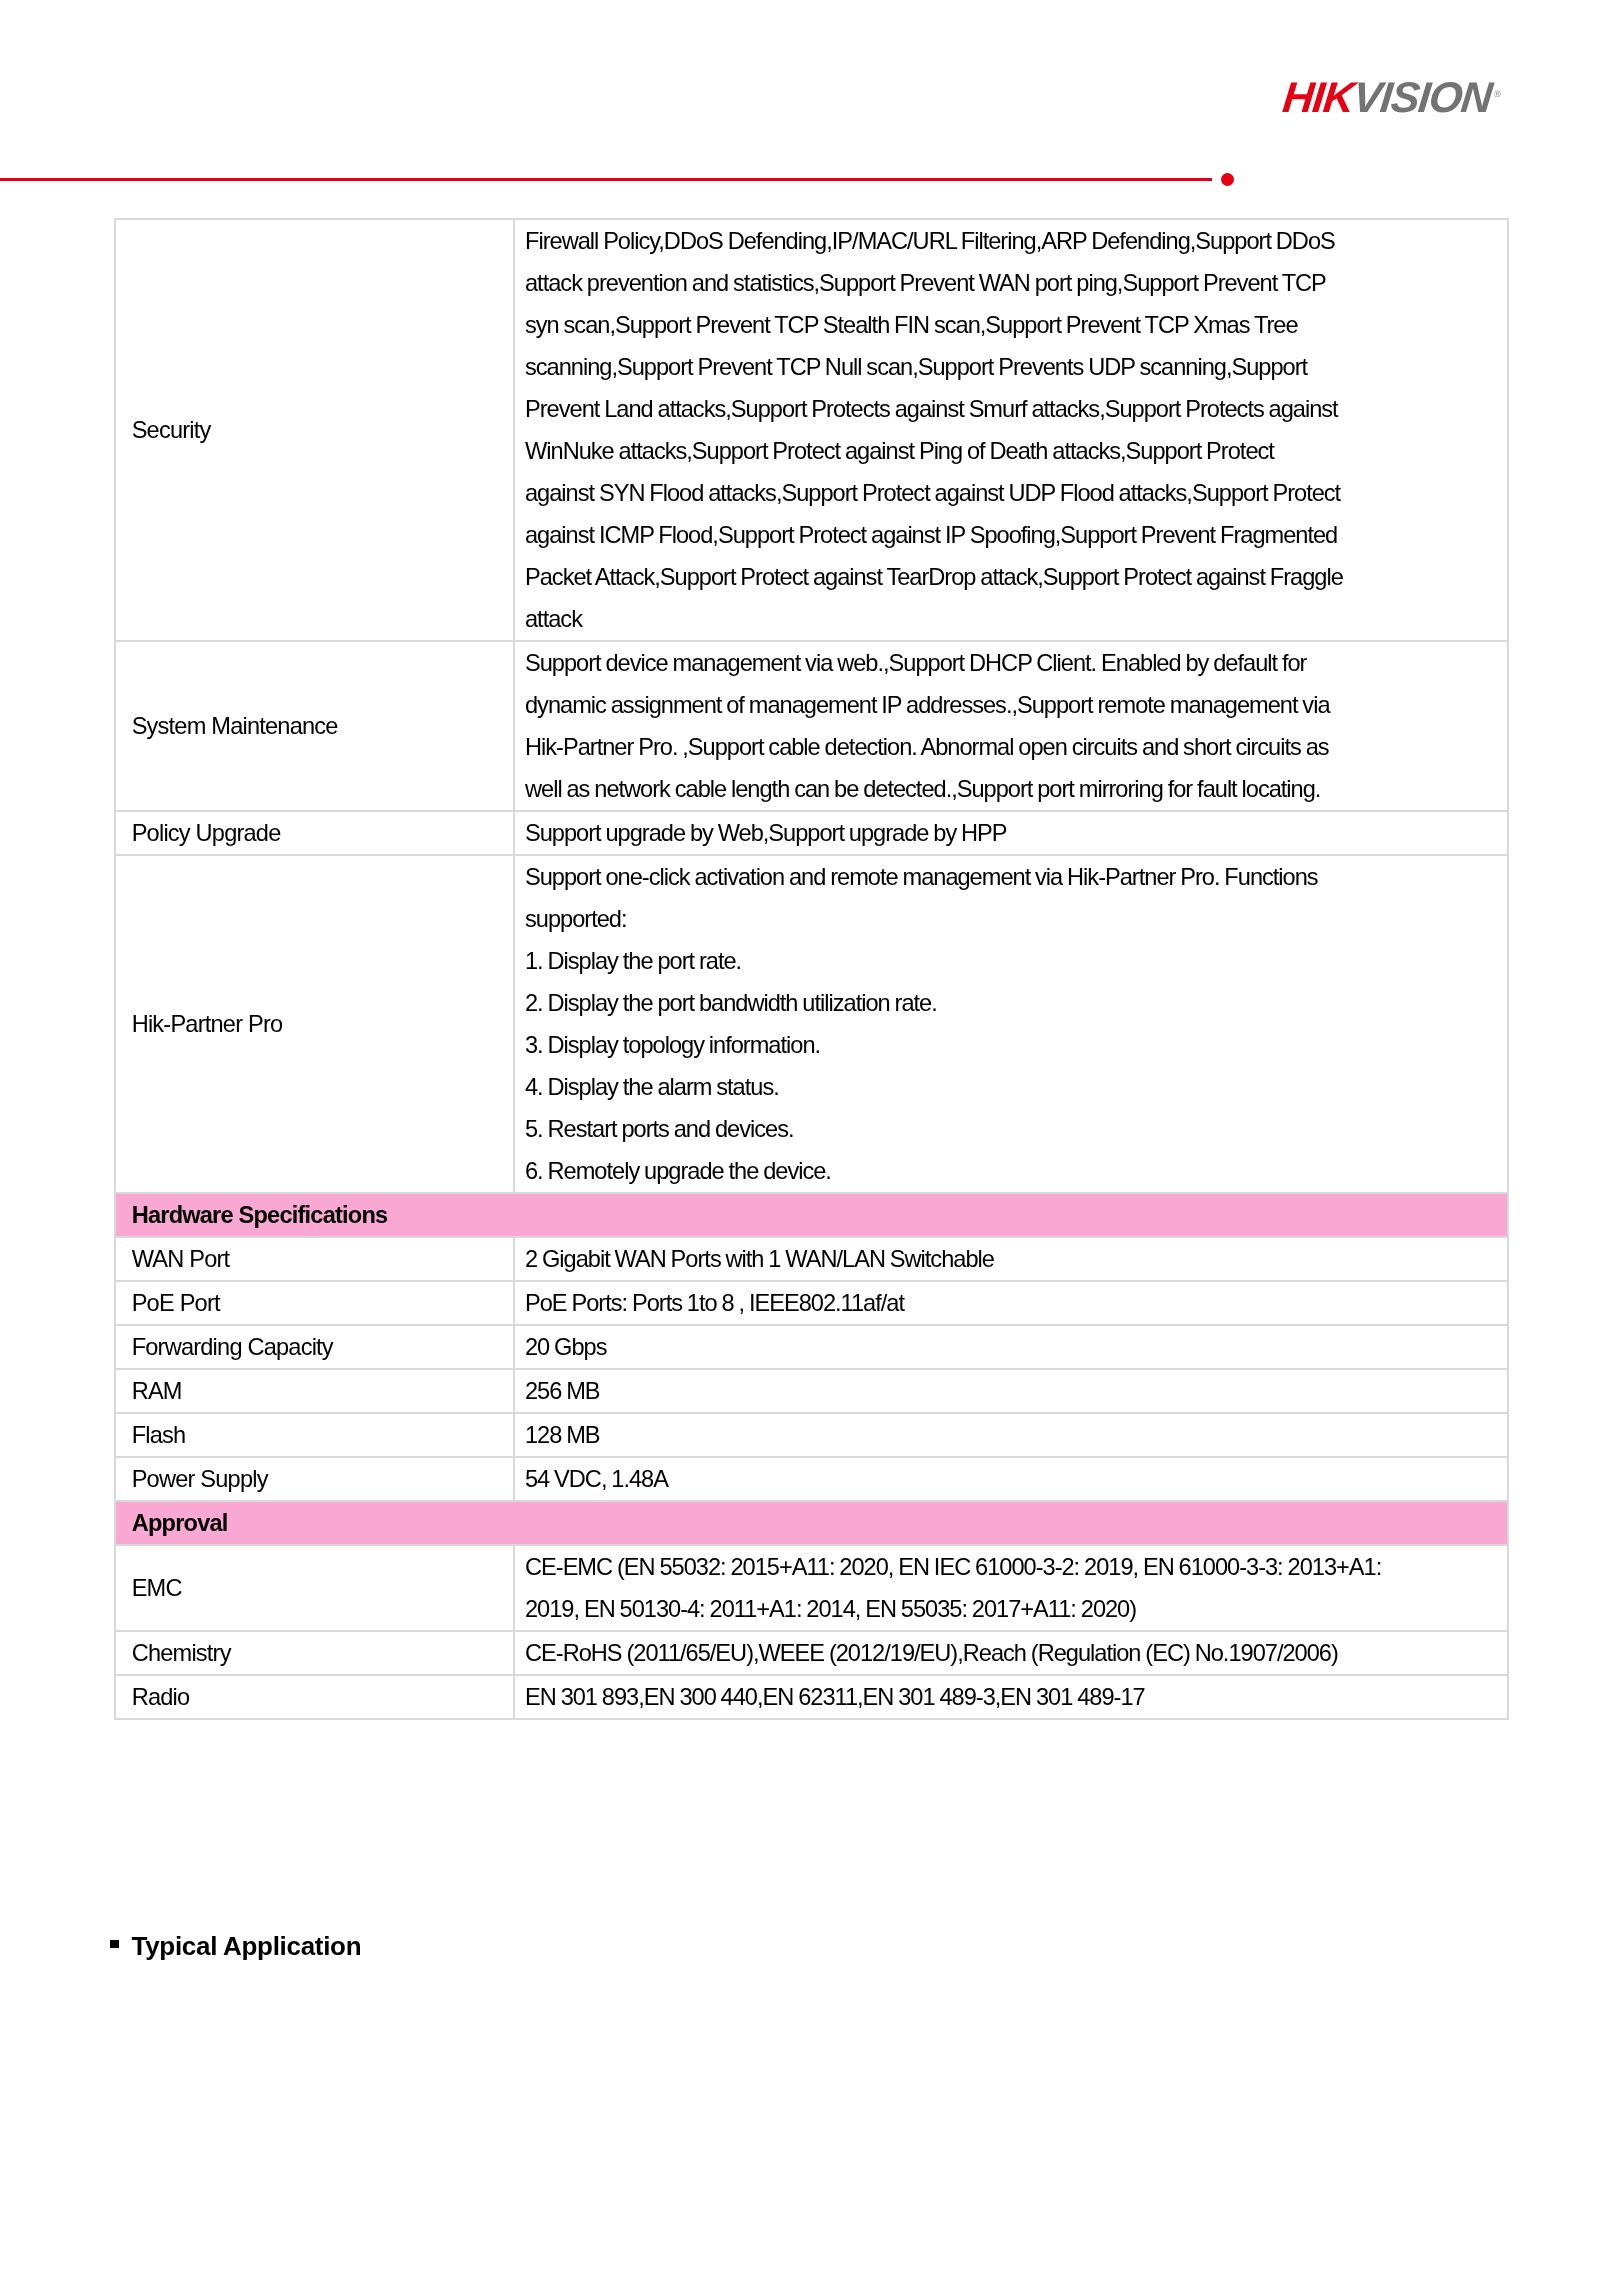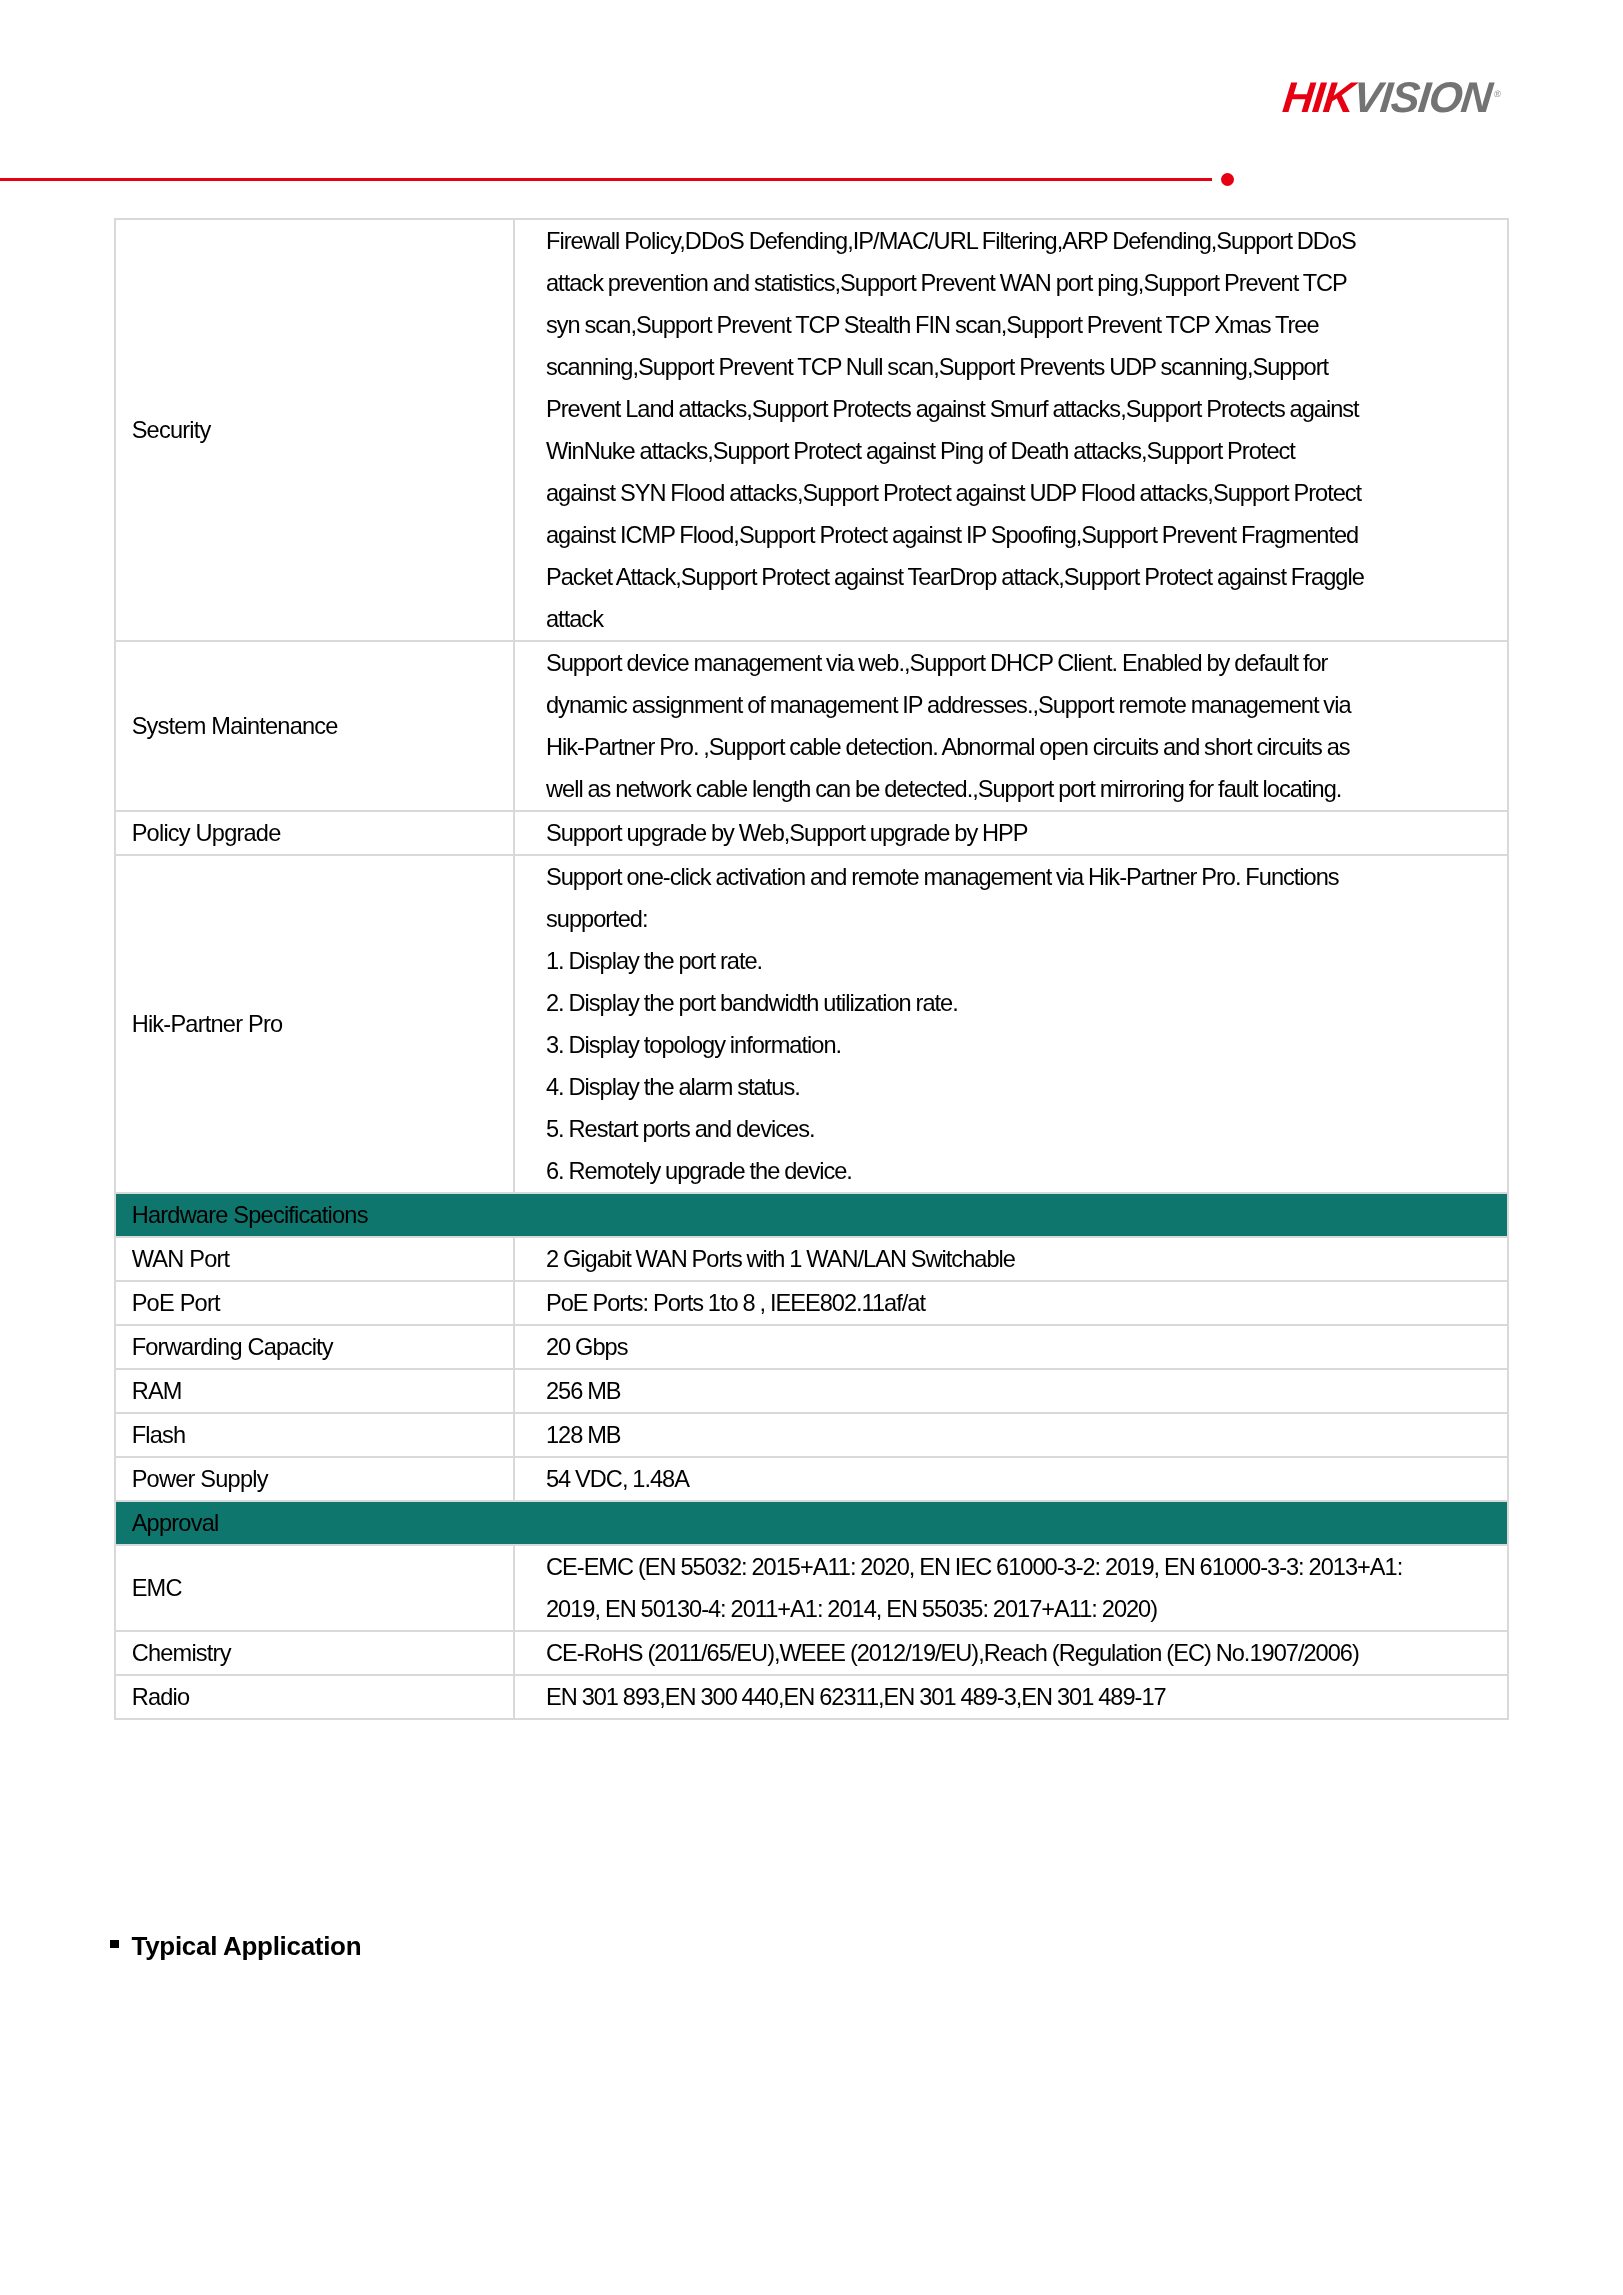--- a/index.html
+++ b/index.html
@@ -13,23 +13,23 @@
   .logo .reg { font-size: 9.2px; color: #8c8c8c; vertical-align: top; position: relative; top: -2.6px; margin-left: 2.6px; font-style: normal; font-weight: normal; }
   .rule { position: absolute; left: 0; top: 178px; width: 1212px; height: 2.6px; background: #e60012; }
   .dot { position: absolute; left: 1221px; top: 173px; width: 13px; height: 13px; border-radius: 50%; background: #e60012; }
 
   table.spec { position: absolute; left: 114px; top: 218px; width: 1393px; border-collapse: collapse;
                table-layout: fixed; }
   table.spec col.c1 { width: 399px; }
   table.spec col.c2 { width: 994px; }
   table.spec td { border: 2px solid #d9d9d9; padding: 0 0 0 15.7px; font-size: 23.6px; line-height: 42px;
                   vertical-align: middle; letter-spacing: -0.8px; }
-  table.spec td.val { padding-left: 31px; letter-spacing: -1px; word-spacing: -0.7px; }
+  table.spec td.val { padding-left: 10px; letter-spacing: -1px; word-spacing: -0.7px; }
   table.spec td.val .ln { display: block; white-space: nowrap; }
-  table.spec tr.section td { background: #0f766e; font-weight: normal; height: 39px; }
+  table.spec tr.section td { background: #f9a8d4; font-weight: bold; height: 39px; }
   table.spec tr.single td { height: 39px; }
 
   .heading { position: absolute; left: 110px; top: 1925px; font-size: 26px; font-weight: bold;
              line-height: 42px; white-space: nowrap; letter-spacing: -0.3px; }
   .heading .bullet { display: inline-block; width: 8.5px; height: 8.5px; background: #000;
                      vertical-align: middle; margin-right: 13px; position: relative; top: -3.9px; }
 </style>
 </head>
 <body>
 

